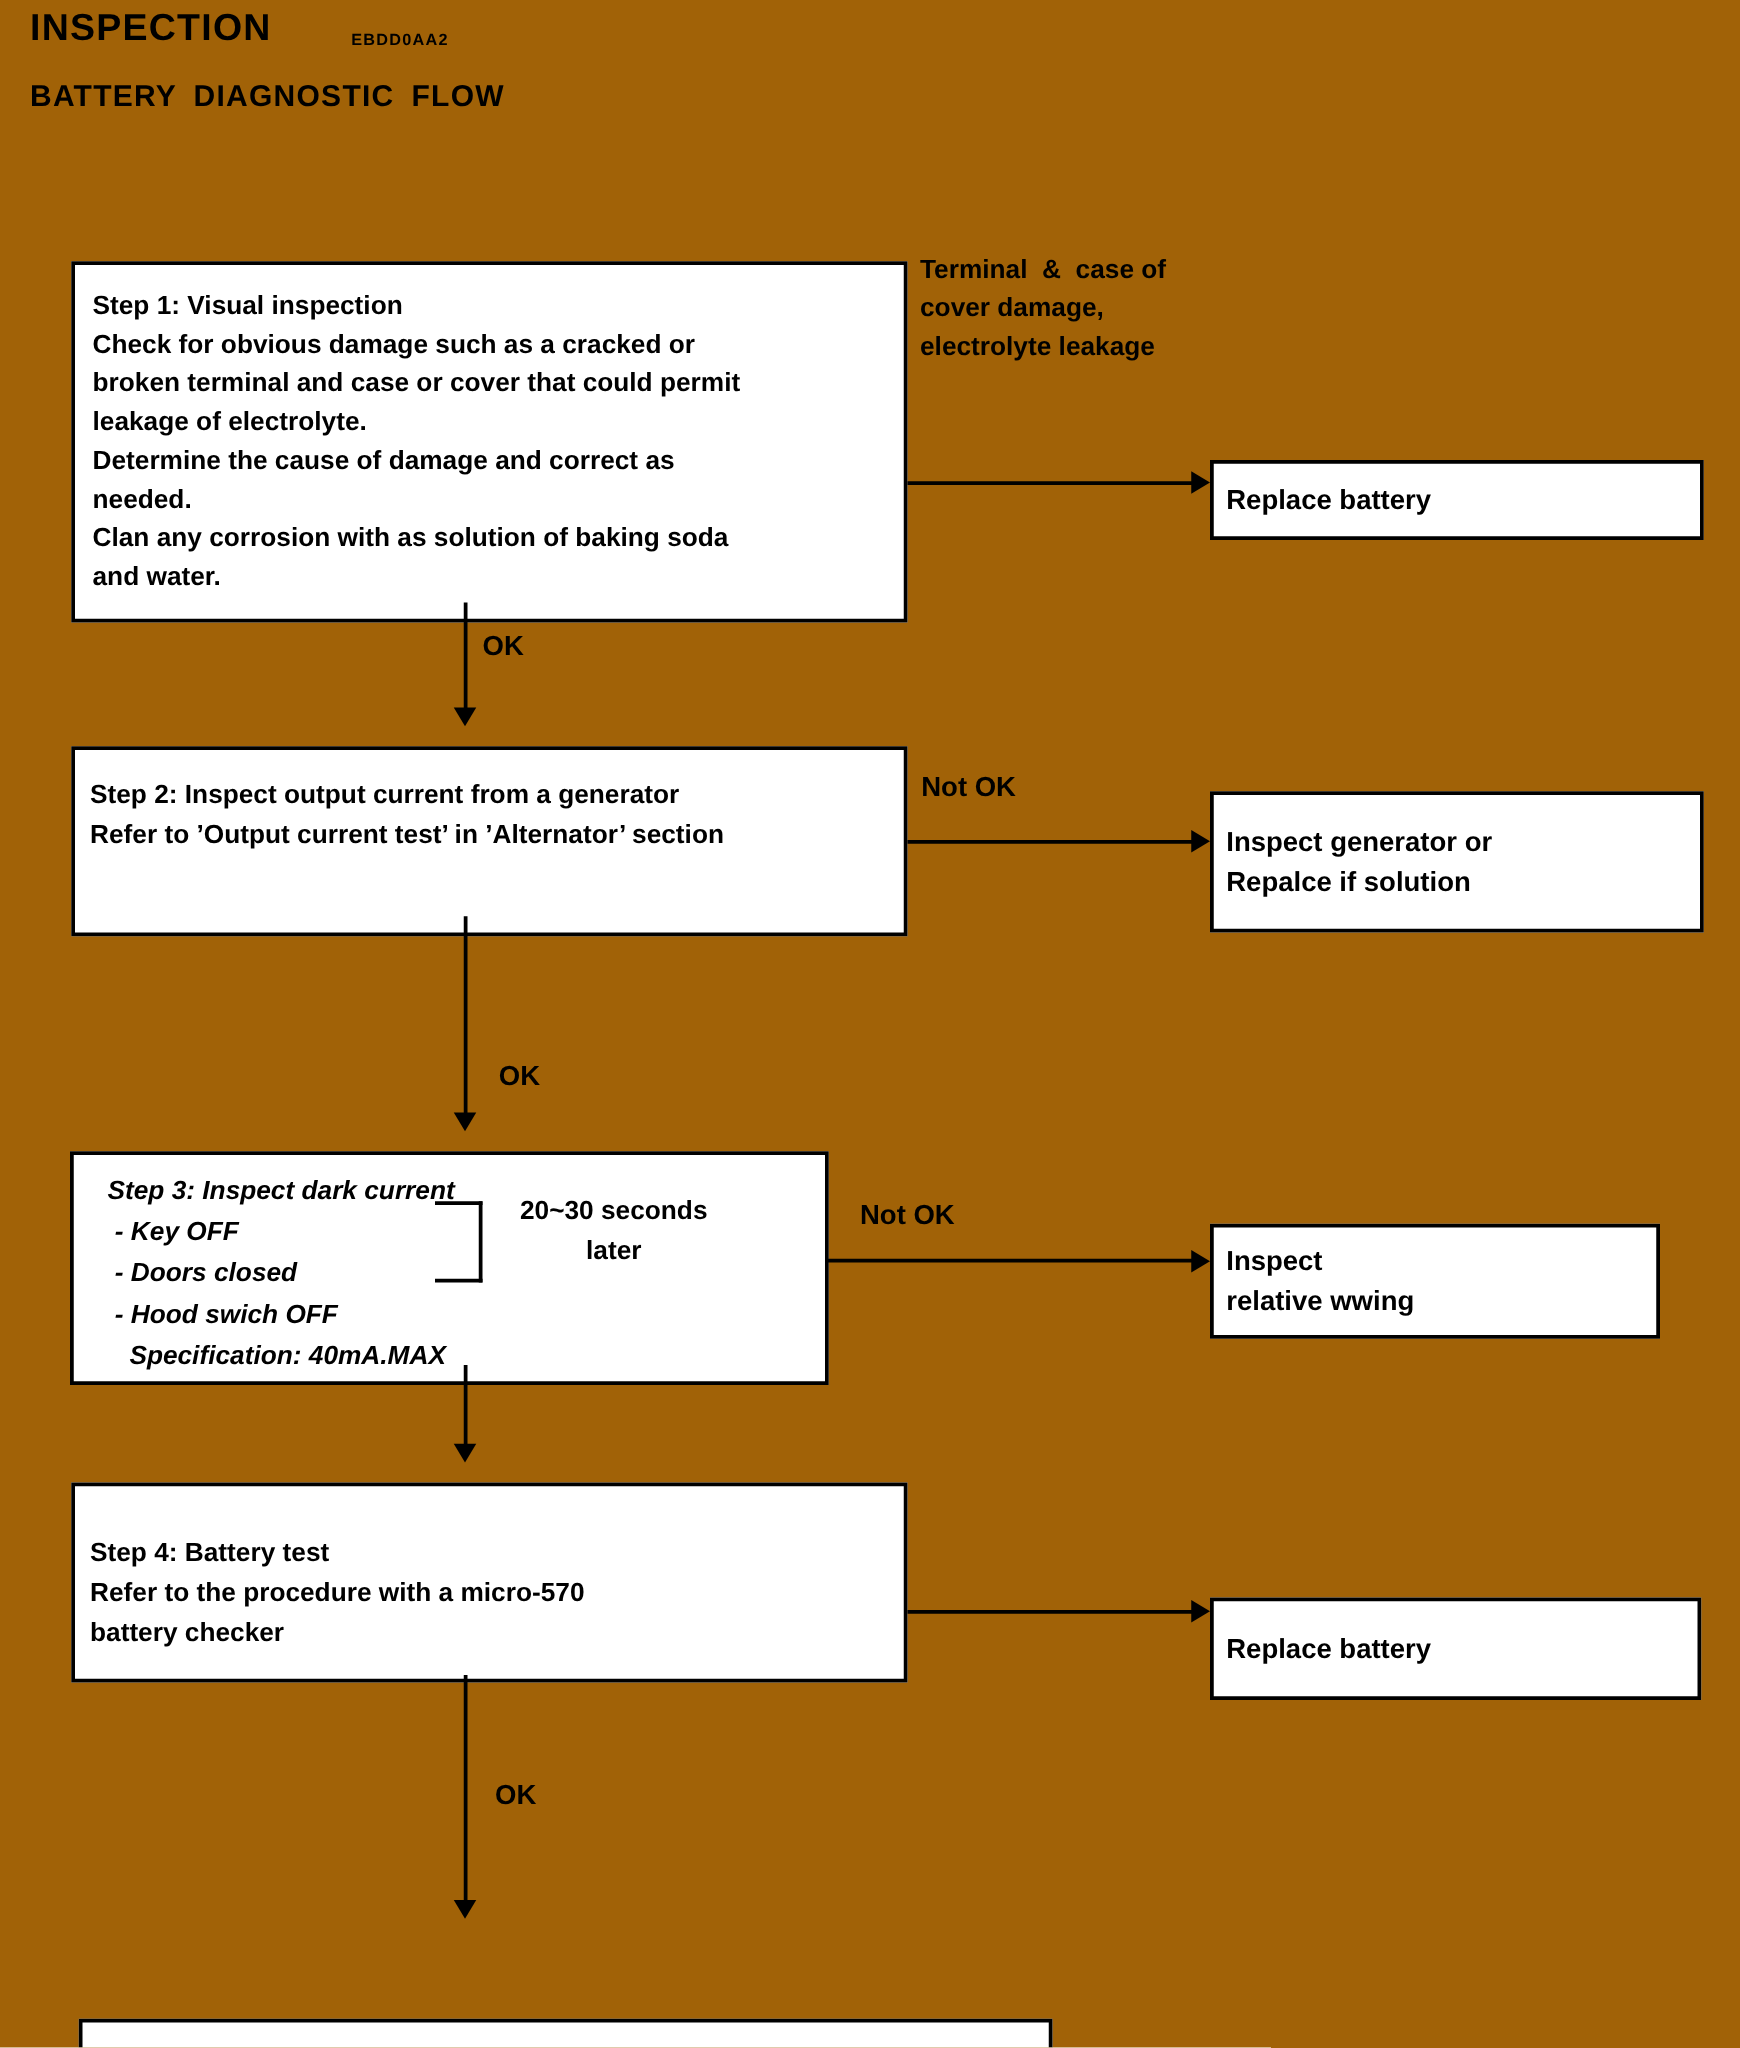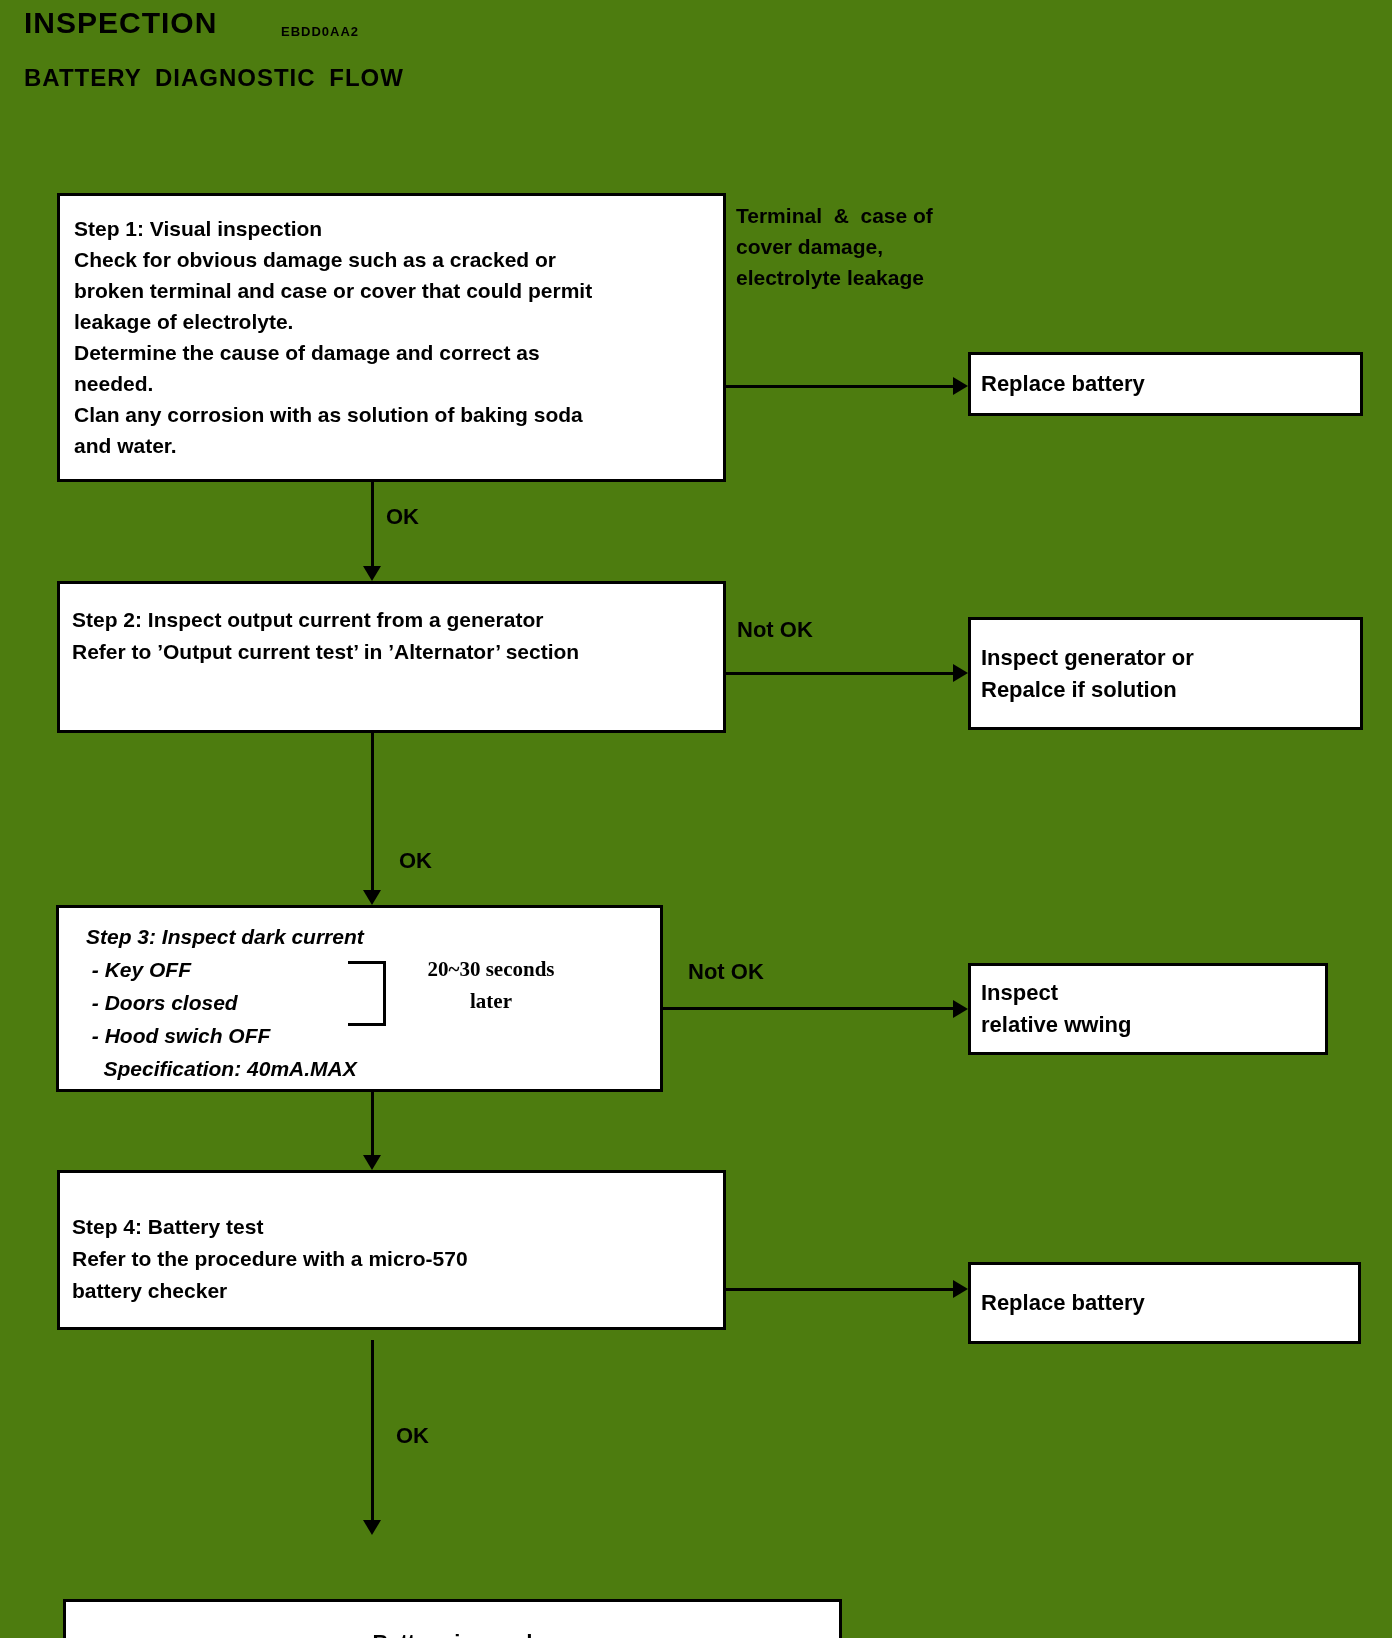--- a/index.html
+++ b/index.html
@@ -1,30 +1,31 @@
 <!DOCTYPE html>
 <html><head>
 <meta charset="utf-8">
 <style>
   html,body{margin:0;padding:0;background:#ffffff;}
   .page{
     position:relative;
     width:1392px;
     height:1638px;
-    background:#4d7c0f;
+    background:#a16207;
     color:#000000;
     font-family:"Liberation Sans", sans-serif;
     font-weight:700;
     overflow:hidden;
   }
   .box{
     position:absolute;
     border:3px solid #000;
     box-sizing:border-box;
     background:#fff;
+    margin-top:16px;
   }
   .pre{white-space:pre;}
   .step-text{font-size:21px;line-height:31px;}
   .vcenter{display:flex;align-items:center;}
   .center{display:flex;align-items:center;justify-content:center;}
   .line-h{position:absolute;height:3px;background:#000;}
   .line-v{position:absolute;width:3px;background:#000;}
   .head-down{
     position:absolute;width:0;height:0;
     border-left:9px solid transparent;
@@ -35,21 +36,21 @@
     position:absolute;width:0;height:0;
     border-top:9px solid transparent;
     border-bottom:9px solid transparent;
     border-left:15px solid #000;
   }
   .label{position:absolute;font-size:22px;line-height:24px;}
   .title{position:absolute;left:24px;top:6px;font-size:30px;letter-spacing:1px;}
   .doc-code{position:absolute;left:242px;top:24px;font-size:13px;letter-spacing:1px;padding-left:39px;}
   .subtitle{position:absolute;left:24px;top:64px;font-size:24px;letter-spacing:1px;word-spacing:6px;}
   .side-note{position:absolute;left:736px;top:200px;font-size:21px;line-height:31px;}
-  .timing{position:absolute;left:396px;top:953px;width:190px;font-size:21px;line-height:32px;text-align:center;font-family:Liberation Serif, serif;}
+  .timing{position:absolute;left:396px;top:953px;width:190px;font-size:21px;line-height:32px;text-align:center;}
   .outcome-text{font-size:22px;line-height:32px;}
 </style>
 </head>
 <body>
 
 <div class="page">
 
   <div class="title">INSPECTION</div>
   <div class="doc-code">EBDD0AA2</div>
   <div class="subtitle">BATTERY DIAGNOSTIC FLOW</div>

